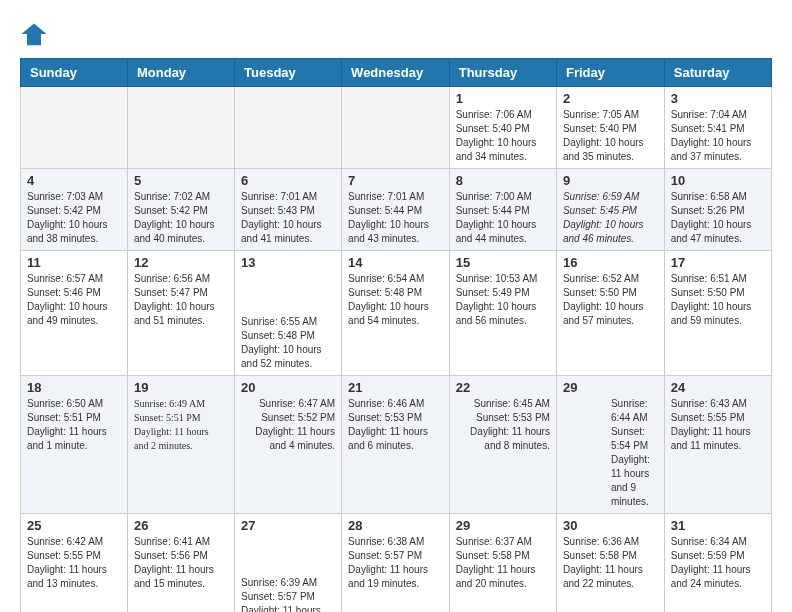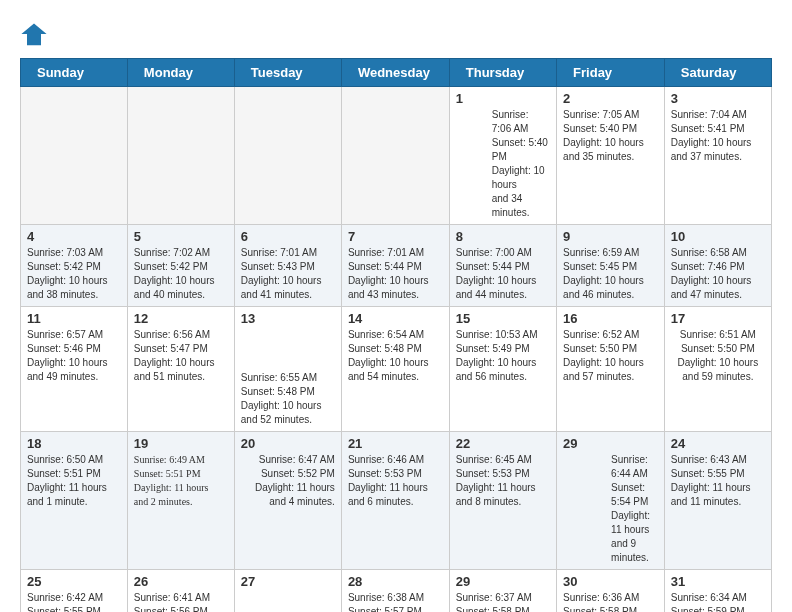--- a/index.html
+++ b/index.html
@@ -51,21 +51,21 @@
     .calendar {
       width: 100%;
       border-collapse: collapse;
       border: 1px solid #ccc;
     }
     .calendar th {
       background-color: #2176AE;
       color: #fff;
       font-size: 13px;
       font-weight: bold;
-      padding: 6px 16px;
+      padding: 6px 9px;
       text-align: left;
       border: 1px solid #1a5f8e;
     }
     .calendar td {
       vertical-align: top;
       border: 1px solid #ccc;
       padding: 4px 6px;
       width: 108px;
       min-height: 80px;
       background: #fff;
@@ -123,21 +123,21 @@
       </tr>
   </thead>
   <tbody id="calendar-body">
   <tr>
         <td class="empty"></td>
         <td class="empty"></td>
         <td class="empty"></td>
         <td class="empty"></td>
         <td>
           <span class="day-num">1</span>
-          <div class="day-info" style="white-space: pre-line; margin-left: 36px;">Sunrise: 7:06 AM
+          <div class="day-info" style="white-space: pre-line;">Sunrise: 7:06 AM
 Sunset: 5:40 PM
 Daylight: 10 hours
 and 34 minutes.</div>
         </td>
         <td>
           <span class="day-num">2</span>
           <div class="day-info" style="white-space: pre-line;">Sunrise: 7:05 AM
 Sunset: 5:40 PM
 Daylight: 10 hours
 and 35 minutes.</div>
@@ -181,29 +181,29 @@
         </td>
         <td>
           <span class="day-num">8</span>
           <div class="day-info" style="white-space: pre-line;">Sunrise: 7:00 AM
 Sunset: 5:44 PM
 Daylight: 10 hours
 and 44 minutes.</div>
         </td>
         <td>
           <span class="day-num">9</span>
-          <div class="day-info" style="white-space: pre-line;">Sunrise: 6:59 AM
+          <div class="day-info" style="white-space: pre-line; font-style: italic;">Sunrise: 6:59 AM
 Sunset: 5:45 PM
 Daylight: 10 hours
 and 46 minutes.</div>
         </td>
         <td>
           <span class="day-num">10</span>
           <div class="day-info" style="white-space: pre-line;">Sunrise: 6:58 AM
-Sunset: 7:46 PM
+Sunset: 5:26 PM
 Daylight: 10 hours
 and 47 minutes.</div>
         </td>
       </tr>
       <tr>
         <td>
           <span class="day-num">11</span>
           <div class="day-info" style="white-space: pre-line;">Sunrise: 6:57 AM
 Sunset: 5:46 PM
 Daylight: 10 hours
@@ -239,21 +239,21 @@
         </td>
         <td>
           <span class="day-num">16</span>
           <div class="day-info" style="white-space: pre-line;">Sunrise: 6:52 AM
 Sunset: 5:50 PM
 Daylight: 10 hours
 and 57 minutes.</div>
         </td>
         <td>
           <span class="day-num">17</span>
-          <div class="day-info" style="white-space: pre-line; text-align: center;">Sunrise: 6:51 AM
+          <div class="day-info" style="white-space: pre-line;">Sunrise: 6:51 AM
 Sunset: 5:50 PM
 Daylight: 10 hours
 and 59 minutes.</div>
         </td>
       </tr>
       <tr>
         <td>
           <span class="day-num">18</span>
           <div class="day-info" style="white-space: pre-line;">Sunrise: 6:50 AM
 Sunset: 5:51 PM
@@ -276,21 +276,21 @@
         </td>
         <td>
           <span class="day-num">21</span>
           <div class="day-info" style="white-space: pre-line;">Sunrise: 6:46 AM
 Sunset: 5:53 PM
 Daylight: 11 hours
 and 6 minutes.</div>
         </td>
         <td>
           <span class="day-num">22</span>
-          <div class="day-info" style="white-space: pre-line;">Sunrise: 6:45 AM
+          <div class="day-info" style="white-space: pre-line; text-align: right;">Sunrise: 6:45 AM
 Sunset: 5:53 PM
 Daylight: 11 hours
 and 8 minutes.</div>
         </td>
         <td>
           <span class="day-num">29</span>
           <div class="day-info" style="white-space: pre-line; margin-left: 48px;">Sunrise: 6:44 AM
 Sunset: 5:54 PM
 Daylight: 11 hours
 and 9 minutes.</div>

